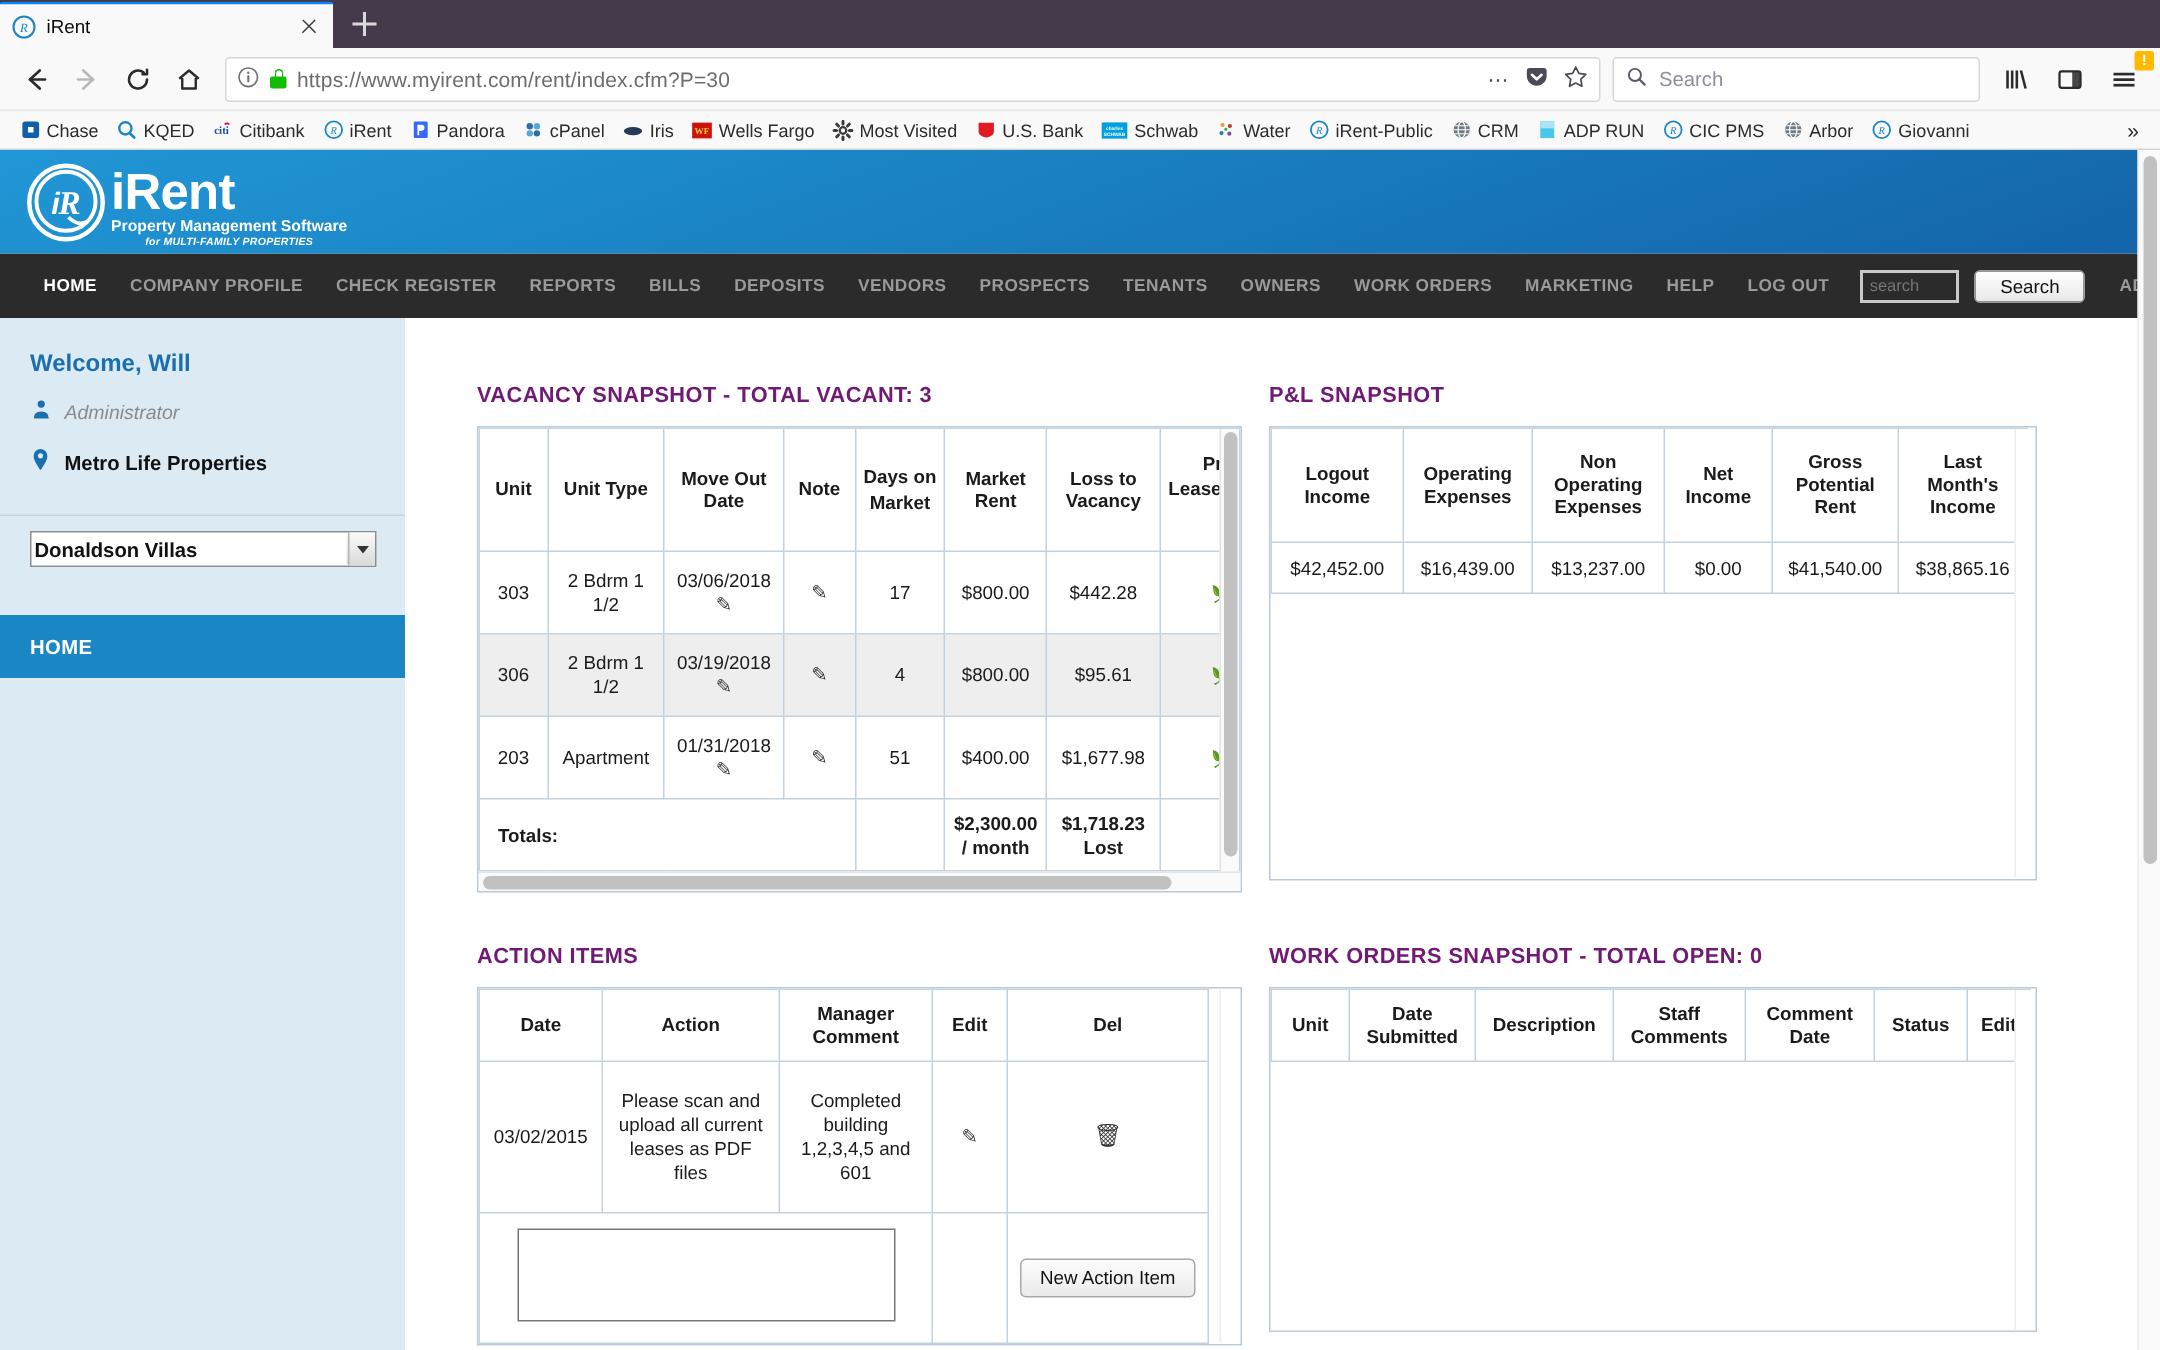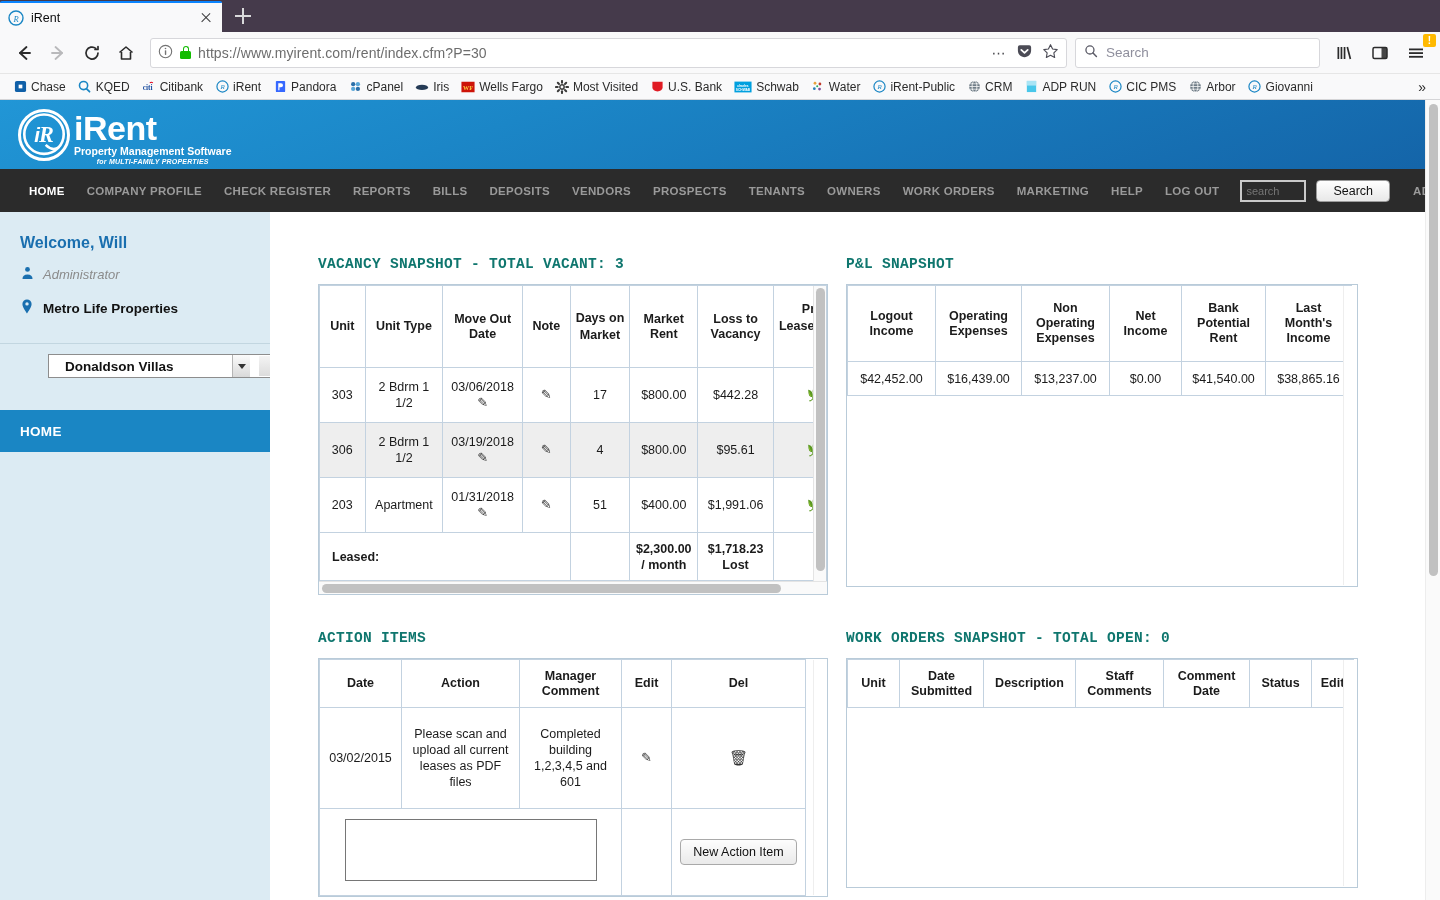--- a/index.html
+++ b/index.html
@@ -130,27 +130,26 @@
   .sb-role { color:#8b8b8b; font-style:italic; font-size:13px; }
   .sb-prop { color:#111; font-weight:bold; font-size:13.5px; }
   .sb-links { padding:22px 0 0 20px; display:flex; gap:38px; }
   .sb-link { color:#e21f1f; font-size:12.5px; cursor:pointer; }
   .sb-divider { margin:26px 0 0 0; height:1px; background:#c2d6e0; }
   .sb-head { color:#1a6faf; font-size:13px; font-weight:bold; letter-spacing:0.4px;
     padding:24px 0 0 20px; }
   .sb-select-wrap { padding:10px 0 0 20px; }
   .sb-select {
     width:231px; height:24px; font-size:13.5px; font-weight:bold; color:#111;
-    border:1px solid #8d8d8d; background:#fff; padding-left:16px;
+    border:1px solid #8d8d8d; background:#fff; padding-left:2px;
     font-family:"Liberation Sans", sans-serif;
     -webkit-appearance:none; appearance:none;
     background-image:linear-gradient(#f4f4f4,#dcdcdc);
     background-repeat:no-repeat; background-position:right 1px center;
     background-size:18px 20px;
-    margin-left:28px;
   }
   .sb-select-box { position:relative; width:231px; }
   .sb-select-arrow {
     position:absolute; right:1px; top:1px; width:18px; height:22px;
     background:linear-gradient(#fbfbfb,#d9d9d9); border-left:1px solid #b5b5b5;
     display:flex; align-items:center; justify-content:center; pointer-events:none;
   }
   .sb-select-arrow i {
     width:0; height:0; border-left:4px solid transparent; border-right:4px solid transparent;
     border-top:5px solid #333; display:block;
@@ -160,23 +159,22 @@
     display:flex; align-items:center; padding-left:20px;
     font-size:13.5px; font-weight:bold; letter-spacing:0.3px; cursor:pointer;
   }
 
   
   .main { flex:1; background:#fff; padding:44px 0 0 48px; position:relative; }
   .panels { display:flex; gap:0px; }
   .col { width:530px; }
   .col.right { margin-left:0px; }
   .sec-title {
-    font-size:14.5px; font-weight:bold; color:#0f766e; letter-spacing:0.3px;
+    font-size:14.5px; font-weight:bold; color:#701a75; letter-spacing:0.3px;
     margin-bottom:12px;
-    font-family:Liberation Mono, monospace;
   }
   .tbl-wrap {
     border:1px solid #b9cbd9; background:#fff; position:relative; overflow:hidden;
   }
   table.grid { border-collapse:collapse; font-size:12.5px; }
   table.grid th, table.grid td {
     border:1px solid #c3d2e0; text-align:center; vertical-align:middle;
     padding:6px 5px; color:#1b1b1b;
   }
   table.grid th { font-weight:bold; font-size:12.5px; line-height:15px; }
@@ -649,25 +647,25 @@
                 <tr style="height:55px;padding-left:36px;">
                   <td>203</td>
                   <td>Apartment</td>
                   <td>
                     <span>01/31/2018</span><br>
                     <span class="pencil">✎</span>
                   </td>
                   <td><span class="pencil">✎</span></td>
                   <td>51</td>
                   <td>$400.00</td>
-                  <td>$1,991.06</td>
+                  <td>$1,677.98</td>
                   <td style="text-align:right;padding-right:2px;"><span class="leaf">🌿</span></td>
                 </tr>
                 <tr class="totals" style="height:48px;">
-                  <td colspan="4" style="text-align:left;padding-left:12px;">Leased:</td>
+                  <td colspan="4" style="text-align:left;padding-left:12px;">Totals:</td>
                   <td></td>
                   <td>$2,300.00 / month</td>
                   <td>$1,718.23 Lost</td>
                   <td style="text-align:right;padding-right:3px;">0</td>
                 </tr>
               </tbody>
             </table>
             <div class="vscroll-track">
               <div class="vscroll-thumb"></div>
             </div>
@@ -680,21 +678,21 @@
         <div class="col right" style="margin-left:-2px;">
           <div class="sec-title">P&amp;L SNAPSHOT</div>
           <div class="tbl-wrap" style="width:512px;height:303px;">
             <table class="grid">
               <thead>
                 <tr>
                   <th style="width:88px;height:76px;">Logout Income</th>
                   <th style="width:86px;">Operating Expenses</th>
                   <th style="width:88px;">Non Operating Expenses</th>
                   <th style="width:72px;">Net Income</th>
-                  <th style="width:84px;">Bank Potential Rent</th>
+                  <th style="width:84px;">Gross Potential Rent</th>
                   <th style="width:86px;">Last Month's Income</th>
                 </tr>
               </thead>
               <tbody>
                 <tr style="height:34px;">
                   <td>$42,452.00</td>
                   <td>$16,439.00</td>
                   <td>$13,237.00</td>
                   <td>$0.00</td>
                   <td>$41,540.00</td>

